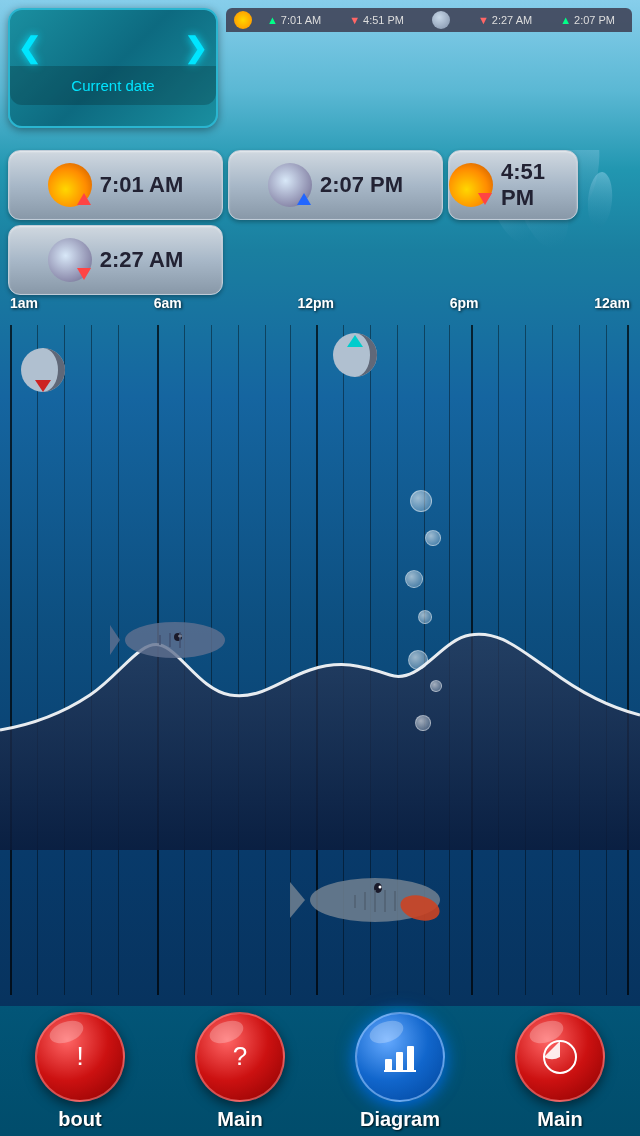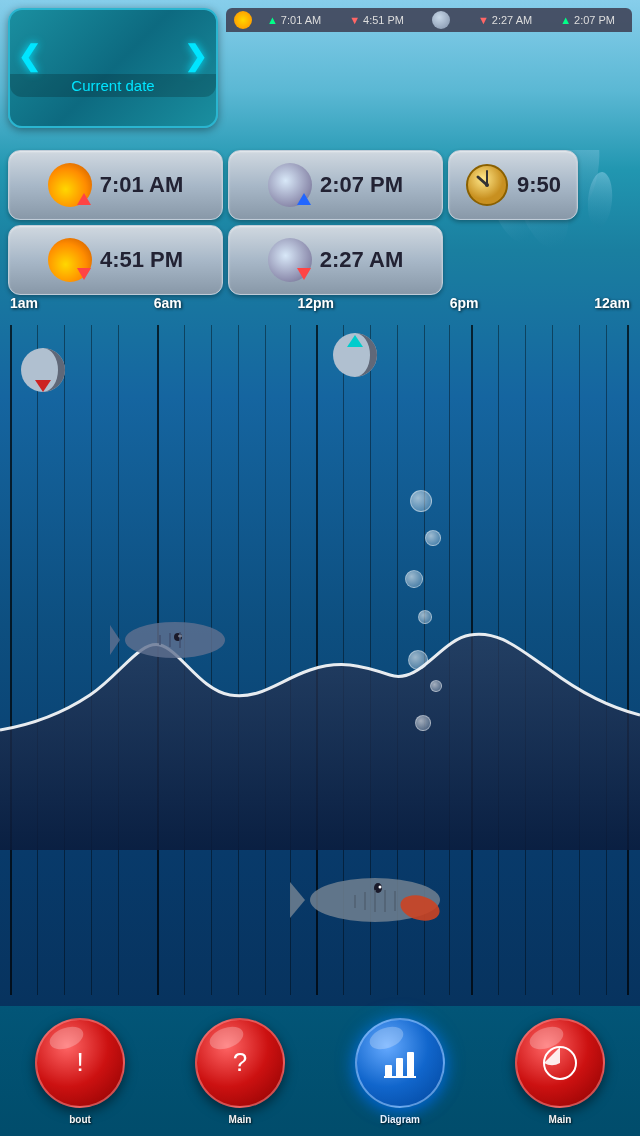--- a/index.html
+++ b/index.html
@@ -102,21 +102,21 @@
       color: white;
       font-size: 16px;
     }
 
     .date-label {
       color: #00e5ff;
       font-size: 15px;
       background: rgba(0,0,0,0.2);
       width: 100%;
       text-align: center;
-      padding: 3px 0;
+      padding: 11px 0;
       border-radius: 0 0 12px 12px;
       margin-top: 2px;
     }
 
     
     .status-bar {
       flex: 1;
       display: flex;
       flex-direction: column;
       gap: 2px;
@@ -337,21 +337,21 @@
     }
 
     .nav-icon {
       color: white;
       font-size: 26px;
       z-index: 1;
     }
 
     .nav-label {
       color: white;
-      font-size: 10px;
+      font-size: 20px;
       font-weight: bold;
       text-shadow: 1px 1px 2px rgba(0,0,0,0.8);
       text-align: center;
     }
 
     
   </style>
 </head>
 <body>
 
@@ -425,39 +425,20 @@
 
   <div class="info-cell">
     <div class="info-icon">
       <div style="width:44px;height:44px;border-radius:50%;background:radial-gradient(circle at 40%40%,#d8e8f8,#9090b0 65%,#606080);position:relative;">
         <div style="position:absolute;bottom:2px;right:1px;width:0;height:0;border-left:7px solid transparent;border-right:7px solid transparent;border-bottom:12px solid #2266ff;"></div>
       </div>
     </div>
     <span class="info-text">2:07 PM</span>
   </div>
 
-  <div class="info-cell">
-    <div class="info-icon">
-      <svg width="44" height="44" viewBox="0 0 44 44">
-        <circle cx="22" cy="22" r="20" fill="url(#clockGrad)" stroke="#8a6000" stroke-width="2"></circle>
-        <defs>
-          <radialGradient id="clockGrad" cx="40%" cy="35%">
-            <stop offset="0%" stop-color="#ffe88a"></stop>
-            <stop offset="100%" stop-color="#c89020"></stop>
-          </radialGradient>
-        </defs>
-
-        <line x1="22" y1="22" x2="13" y2="14" stroke="#333" stroke-width="3" stroke-linecap="round"></line>
-
-        <line x1="22" y1="22" x2="22" y2="8" stroke="#333" stroke-width="2" stroke-linecap="round"></line>
-        <circle cx="22" cy="22" r="2" fill="#333"></circle>
-      </svg>
-    </div>
-    <span class="info-text">9:50</span>
-  </div>
 
   <div class="info-cell">
     <div class="info-icon">
       <div style="width:44px;height:44px;border-radius:50%;background:radial-gradient(circle at 40%60%,#FFD700,#FF8C00 55%,#c05000);position:relative;">
         <div style="position:absolute;bottom:2px;right:1px;width:0;height:0;border-left:7px solid transparent;border-right:7px solid transparent;border-top:12px solid #ff4444;"></div>
       </div>
     </div>
     <span class="info-text">4:51 PM</span>
   </div>
 

